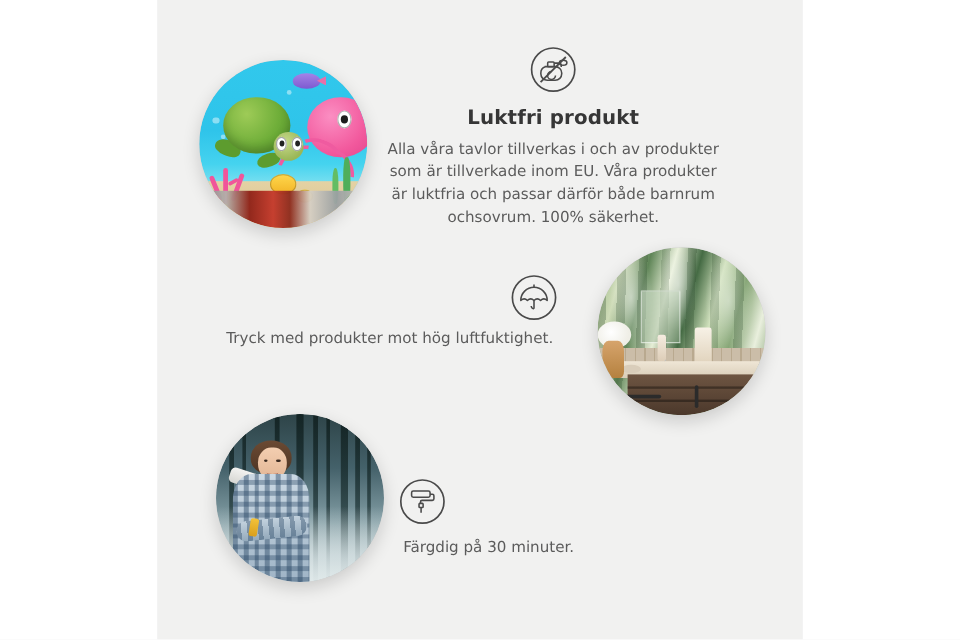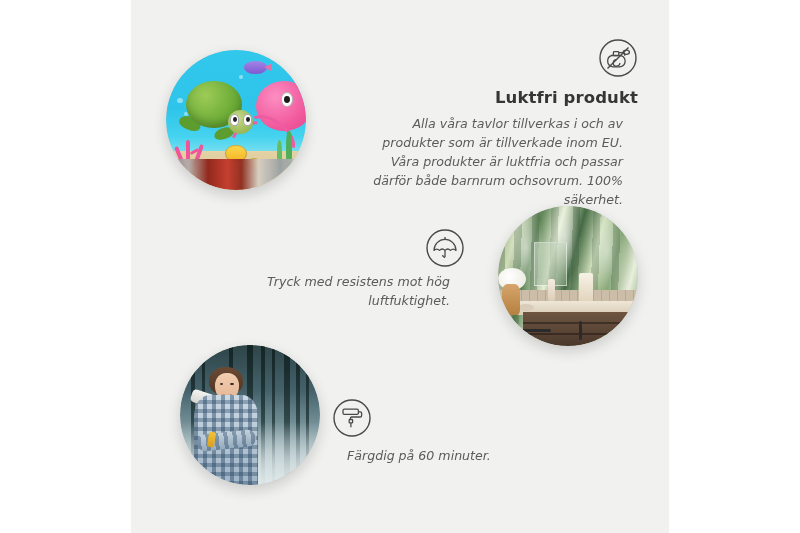--- a/index.html
+++ b/index.html
@@ -300,27 +300,26 @@
     font-size: 16.5px;
     font-weight: bold;
     letter-spacing: .1px;
     margin: 0;
     line-height: 1.25;
   }
   .feature-desc {
     color: #5b5b5b;
     font-size: 12.6px;
     line-height: 1.52;
-    margin: 15px;
-    font-style: italic;
+    margin: 4px;
   }
 
   #feature-odourless {
-    left: 348px; top: 38px; width: 290px;
-    text-align: right;
+    left: 316px; top: 38px; width: 290px;
+    text-align: center;
   }
   #feature-odourless .feature-title { margin-top: 6px; }
   #feature-odourless .feature-desc  { margin-top: 5px; }
 
   #feature-waterproof {
     left: 175px; top: 228px; width: 290px;
     text-align: right;
   }
   #feature-waterproof .icon-wrap { display:flex; justify-content:flex-end; }
   #feature-waterproof .feature-title { margin-top: 5px; }
@@ -392,21 +391,21 @@
   <div class="feature" id="feature-waterproof">
     <div class="icon-wrap">
       <svg class="feature-icon" viewBox="0 0 40 40">
         <circle cx="20" cy="20" r="18" fill="none" stroke="#4a4a4a" stroke-width="1.4"></circle>
         <path d="M9 22.4 a11 11 0 0 1 22 0 c-2.1 -1.9 -3.6 -1.9 -5.5 0 c-1.9 -1.9 -3.6 -1.9 -5.5 0 c-1.9 -1.9 -3.6 -1.9 -5.5 0 c-1.9 -1.9 -3.4 -1.9 -5.5 0 z" fill="none" stroke="#4a4a4a" stroke-width="1.3" stroke-linejoin="round"></path>
         <line x1="20" y1="22.4" x2="20" y2="29.3" stroke="#4a4a4a" stroke-width="1.3"></line>
         <path d="M20 29.3 a2.3 2.3 0 0 1 -2.3 -2.3" fill="none" stroke="#4a4a4a" stroke-width="1.3"></path>
         <line x1="20" y1="9" x2="20" y2="11.6" stroke="#4a4a4a" stroke-width="1.3"></line>
       </svg>
     </div>
-    <p class="feature-desc">Tryck med resistens mot hög luftfuktighet.</p>
+    <p class="feature-desc">Tryck med produkter mot hög luftfuktighet.</p>
   </div>
 
   <div class="photo-circle" id="circle-bathroom">
     <div class="photo-inner">
       <div class="bath-wall"></div>
       <div class="bath-wall-leaves"></div>
       <div class="bath-mirror"></div>
       <div class="bath-backsplash"></div>
       <div class="bath-faucet"></div>
       <div class="bath-bottle b1"></div>
@@ -453,16 +452,16 @@
   <div class="feature" id="feature-mounting">
     <div class="icon-wrap">
       <svg class="feature-icon" viewBox="0 0 40 40">
         <circle cx="20" cy="20" r="18" fill="none" stroke="#4a4a4a" stroke-width="1.4"></circle>
         <rect x="11" y="11.2" width="15.4" height="5.2" rx="1.4" fill="none" stroke="#4a4a4a" stroke-width="1.3"></rect>
         <path d="M26.4 13.8 h1.9 a1.3 1.3 0 0 1 1.3 1.3 v2.6 a1.3 1.3 0 0 1 -1.3 1.3 h-8.6 a1.3 1.3 0 0 0 -1.3 1.3 v1.3" fill="none" stroke="#4a4a4a" stroke-width="1.3"></path>
         <rect x="17.2" y="21.5" width="3.4" height="3.4" rx="0.7" fill="none" stroke="#4a4a4a" stroke-width="1.3"></rect>
         <line x1="18.9" y1="24.9" x2="18.9" y2="29.2" stroke="#4a4a4a" stroke-width="1.3"></line>
       </svg>
     </div>
-    <p class="feature-desc">Färgdig på 60 minuter.</p>
+    <p class="feature-desc">Färgdig på 30 minuter.</p>
   </div>
 
 </div>
 
 </body></html>

